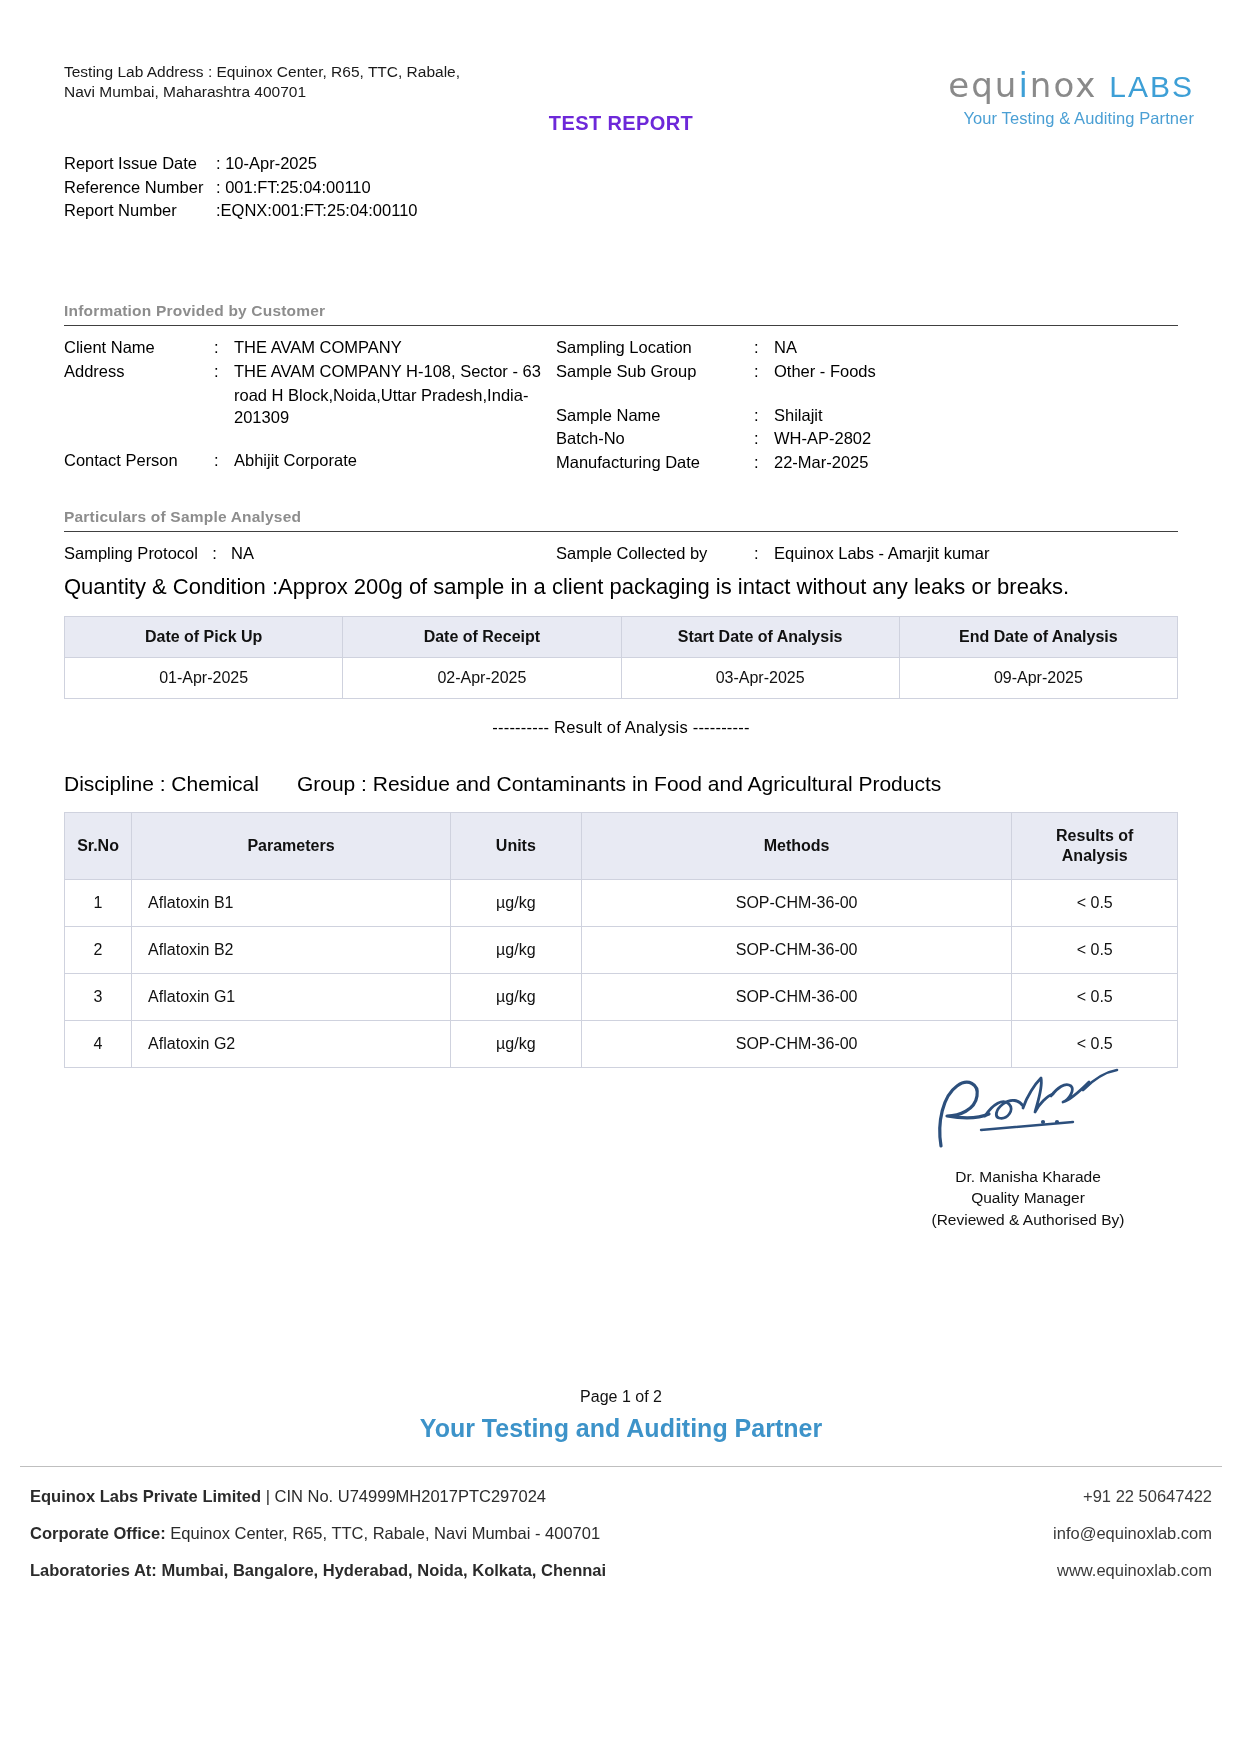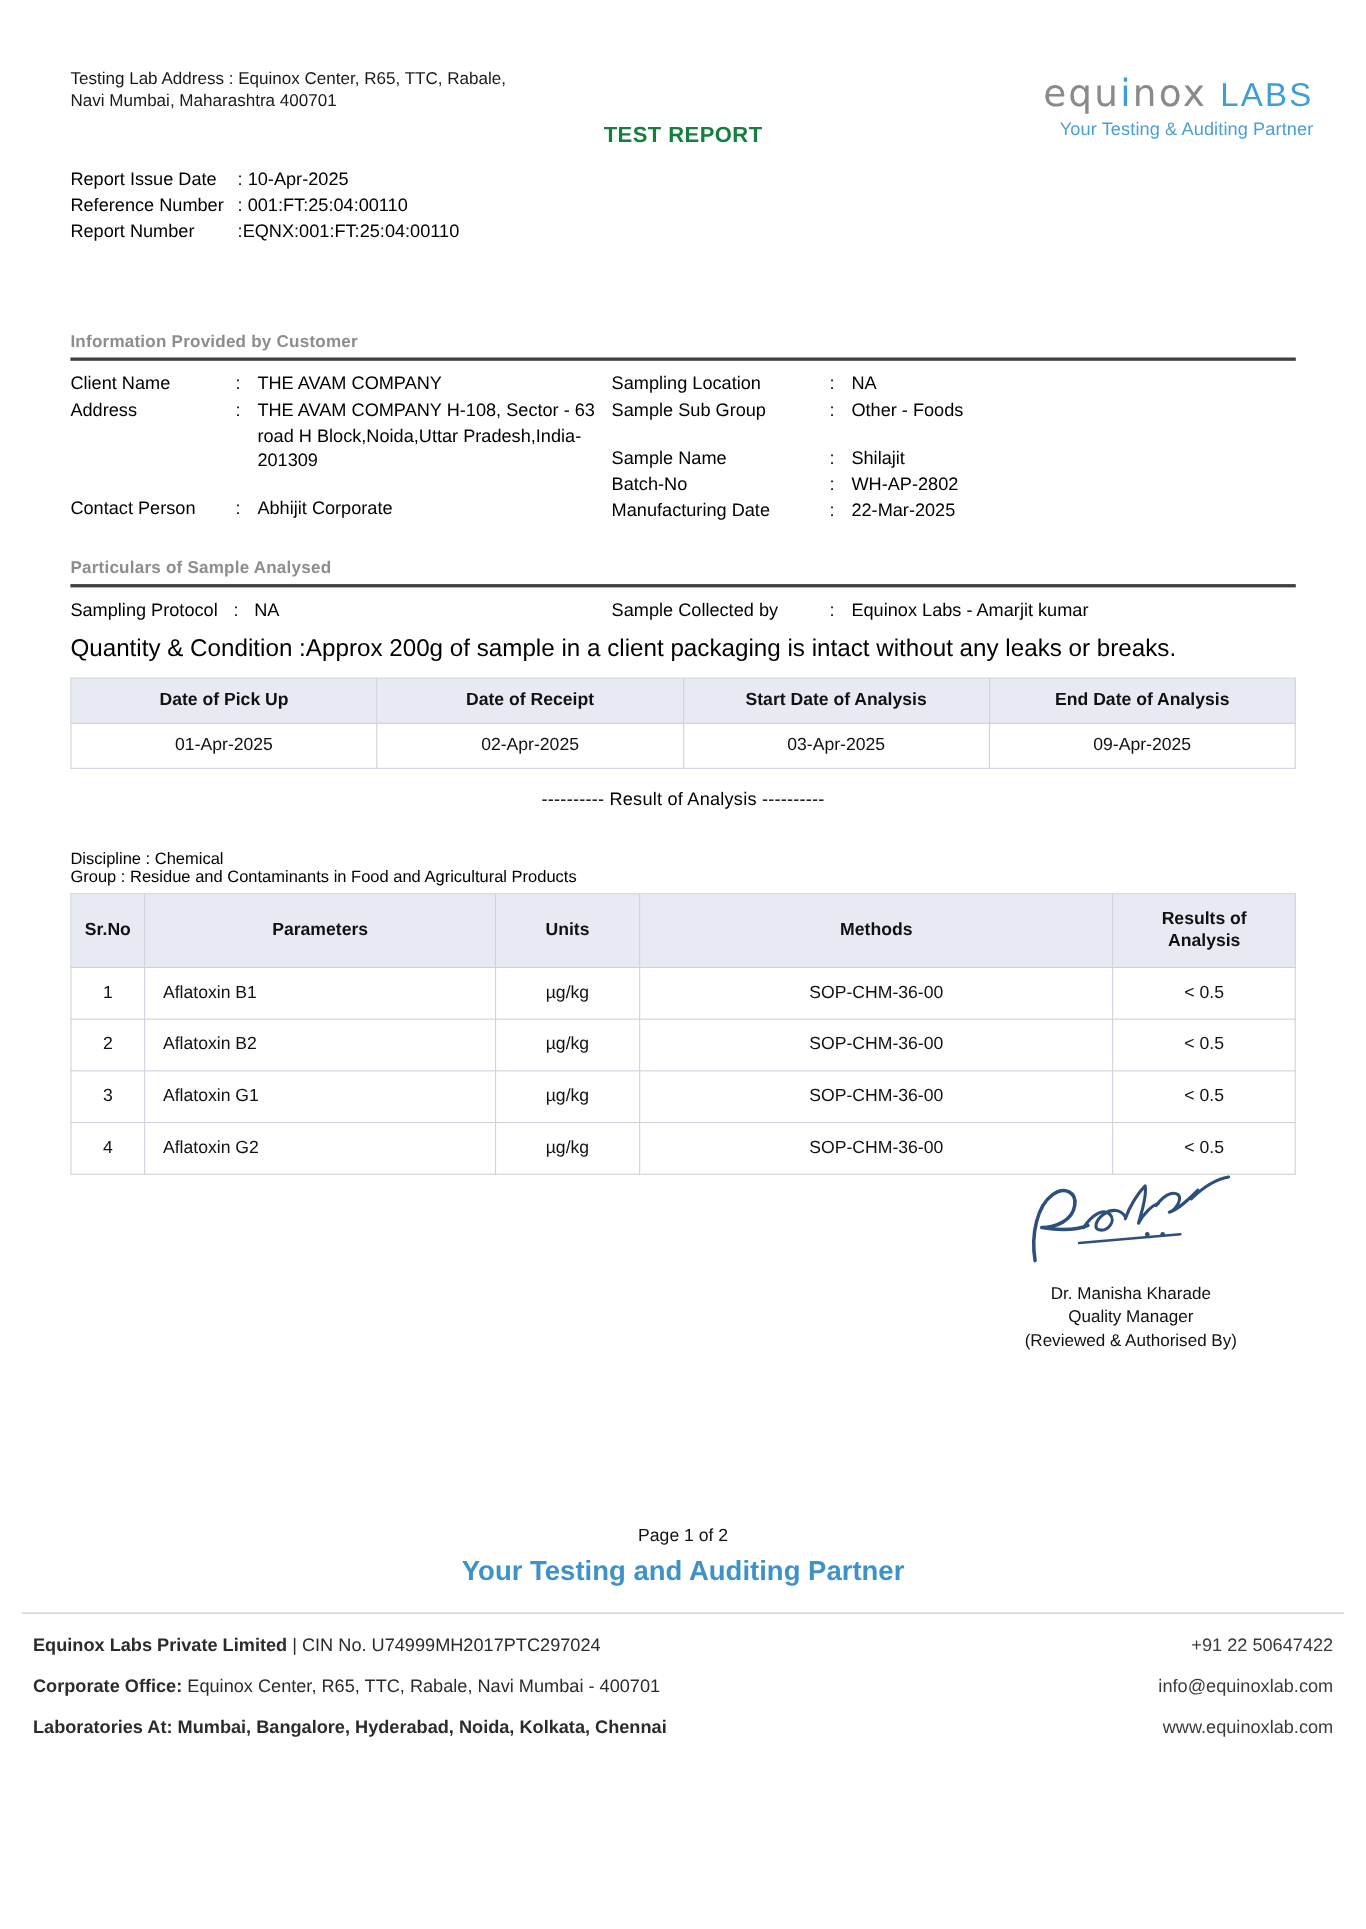--- a/index.html
+++ b/index.html
@@ -80,21 +80,21 @@
   }
   .test-report-title {
     position: absolute;
     top: 112px;
     left: 0;
     right: 0;
     text-align: center;
     font-size: 20px;
     font-weight: bold;
     letter-spacing: 0.4px;
-    color: #15803d;
+    color: #6d28d9;
   }
 
   
   .report-meta {
     position: absolute;
     top: 152px;
     left: 64px;
     font-size: 16.5px;
     line-height: 1.43;
   }
@@ -113,21 +113,21 @@
   .section {
     position: absolute;
     left: 64px;
     right: 64px;
   }
   .section-title {
     font-size: 15.5px;
     font-weight: bold;
     color: #8d8d8d;
     padding-bottom: 5px;
-    border-bottom: 3px solid #404040;
+    border-bottom: 1px solid #404040;
     letter-spacing: 0.2px;
   }
 
   
   .info-wrap {
     position: relative;
     margin-top: 10px;
     height: 160px;
     font-size: 16.5px;
   }
@@ -233,23 +233,23 @@
     color: #111;
   }
 
   
   .result-banner {
     text-align: center;
     font-size: 16.5px;
     letter-spacing: 0.2px;
   }
   .discipline-line {
-    font-size: 15px;
-    display: flex;
-    flex-direction: column;
+    font-size: 21px;
+    display: flex;
+    gap: 38px;
   }
 
   
   table.results col.c1 { width: 60px; }
   table.results col.c2 { width: 285px; }
   table.results col.c3 { width: 117px; }
   table.results col.c4 { width: 385px; }
   table.results col.c5 { width: 148px; }
   table.results td.left-cell {
     text-align: left;

